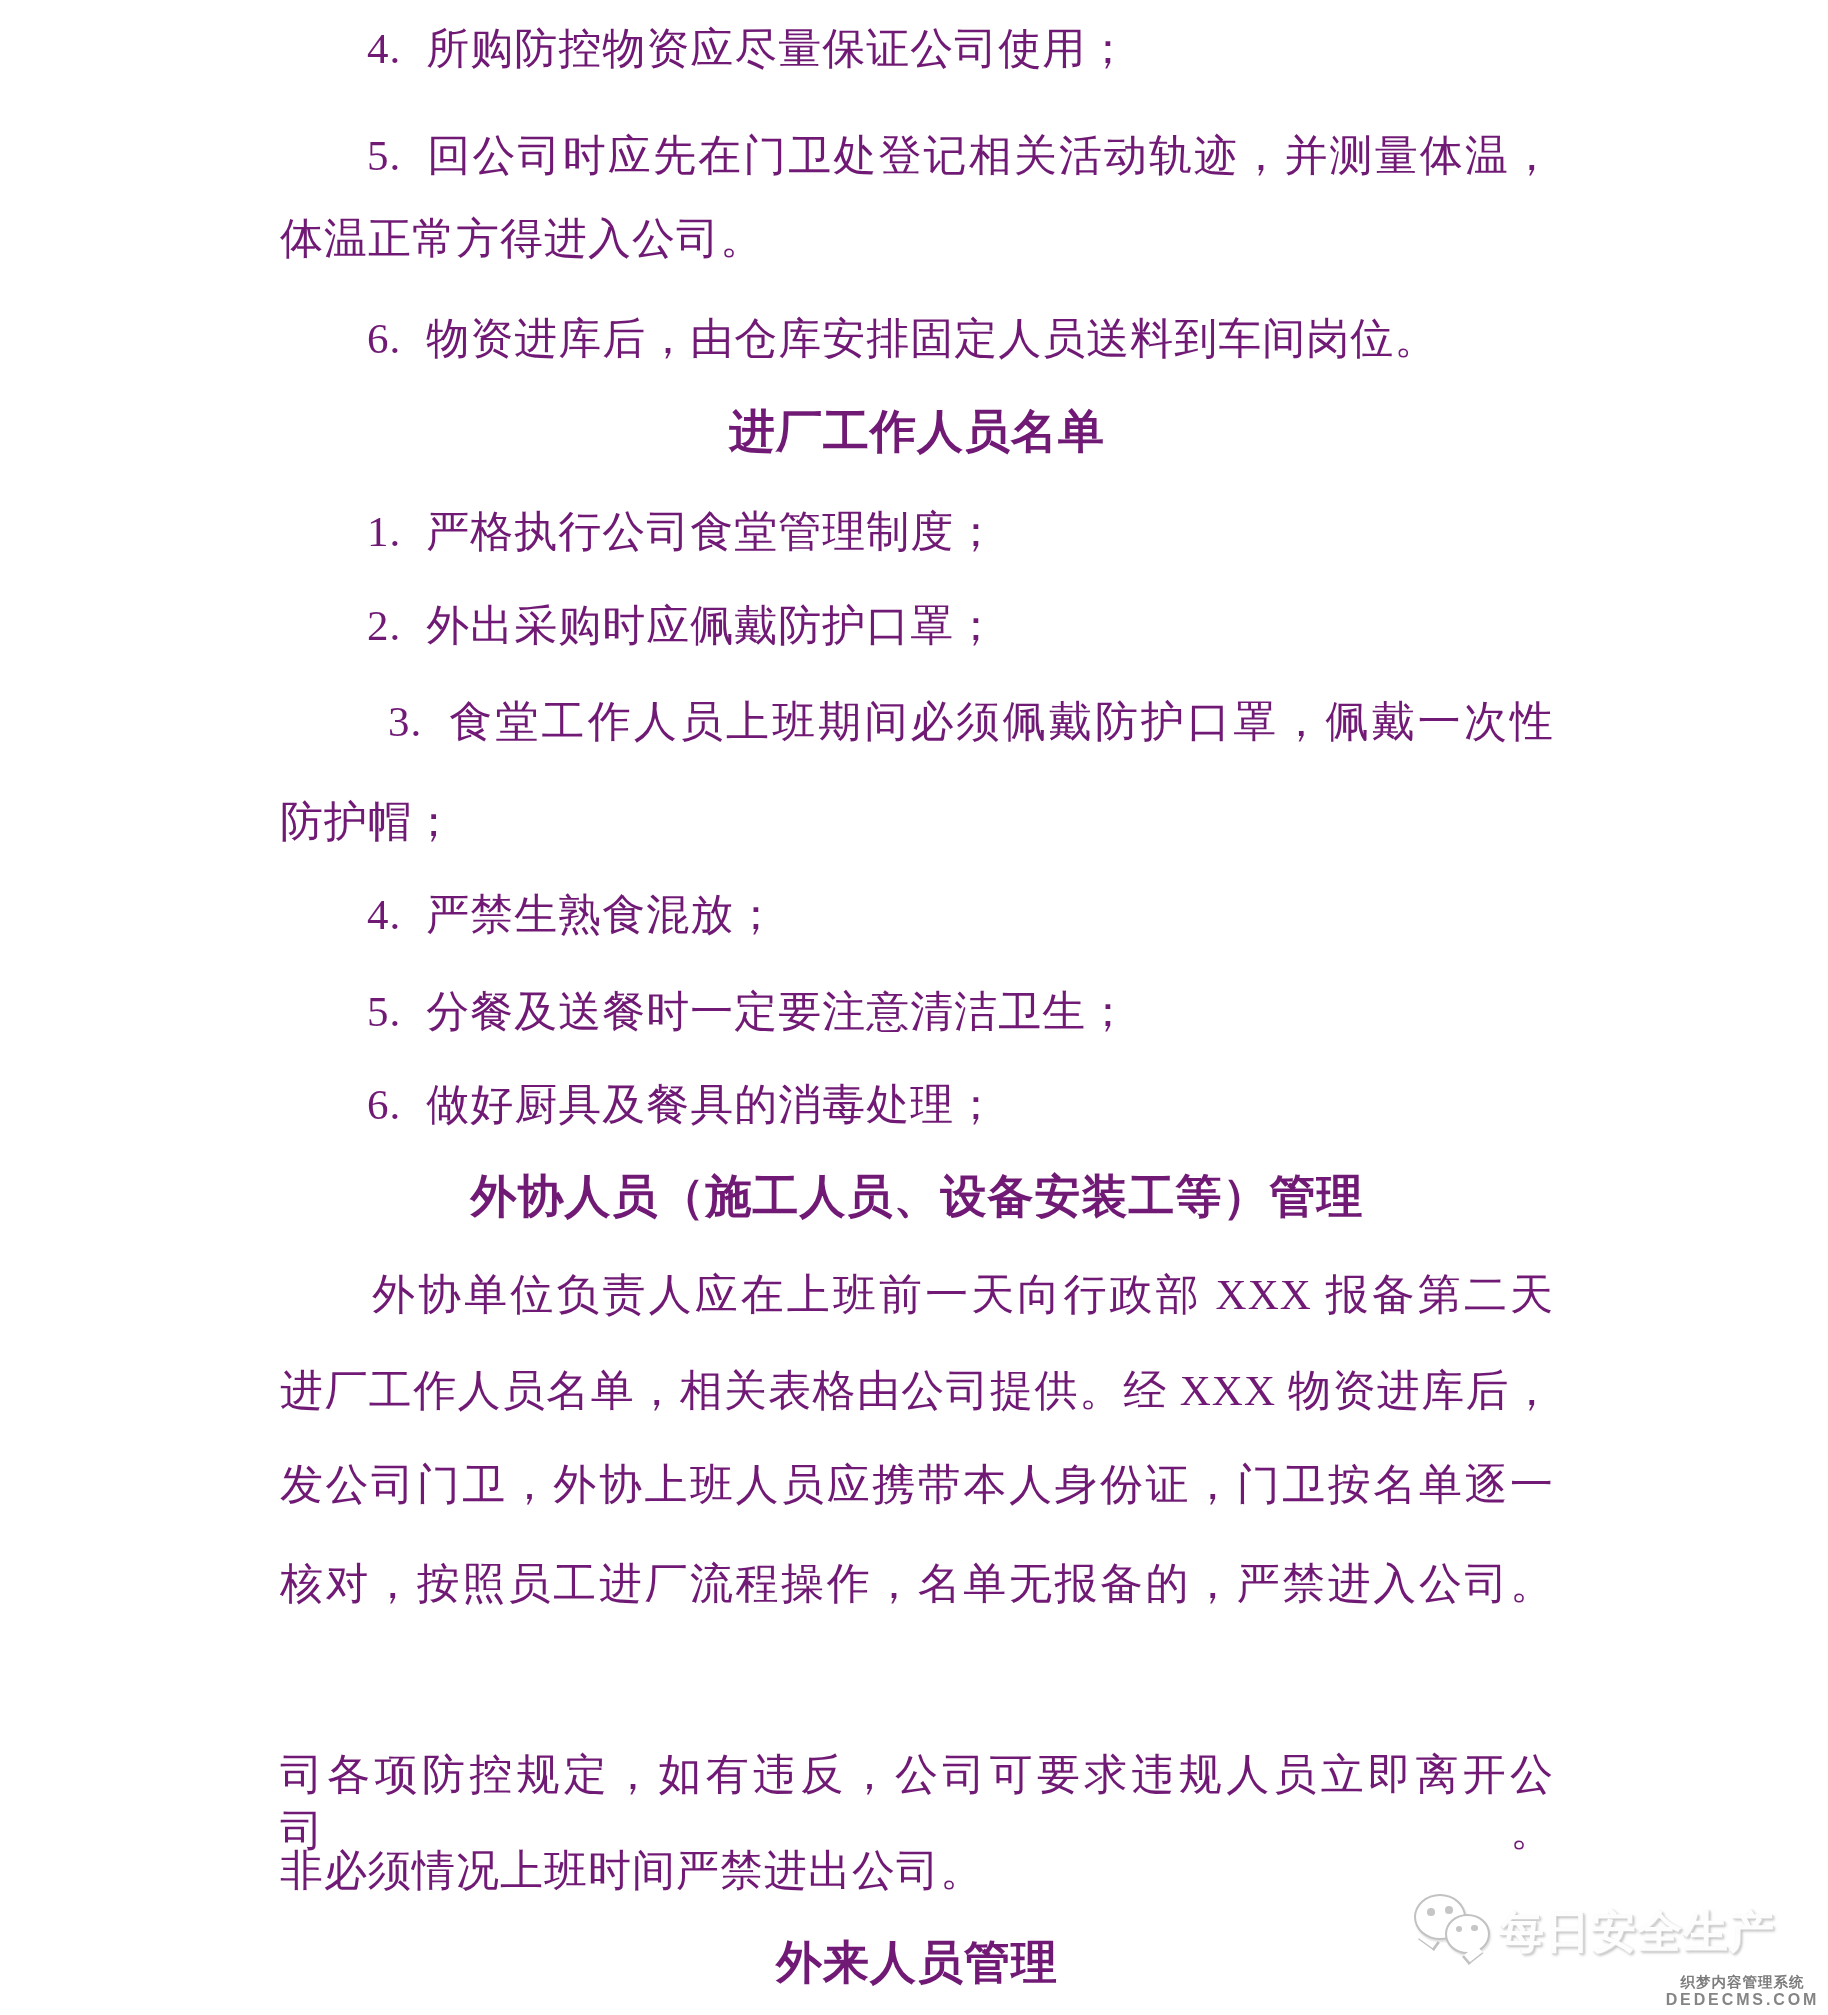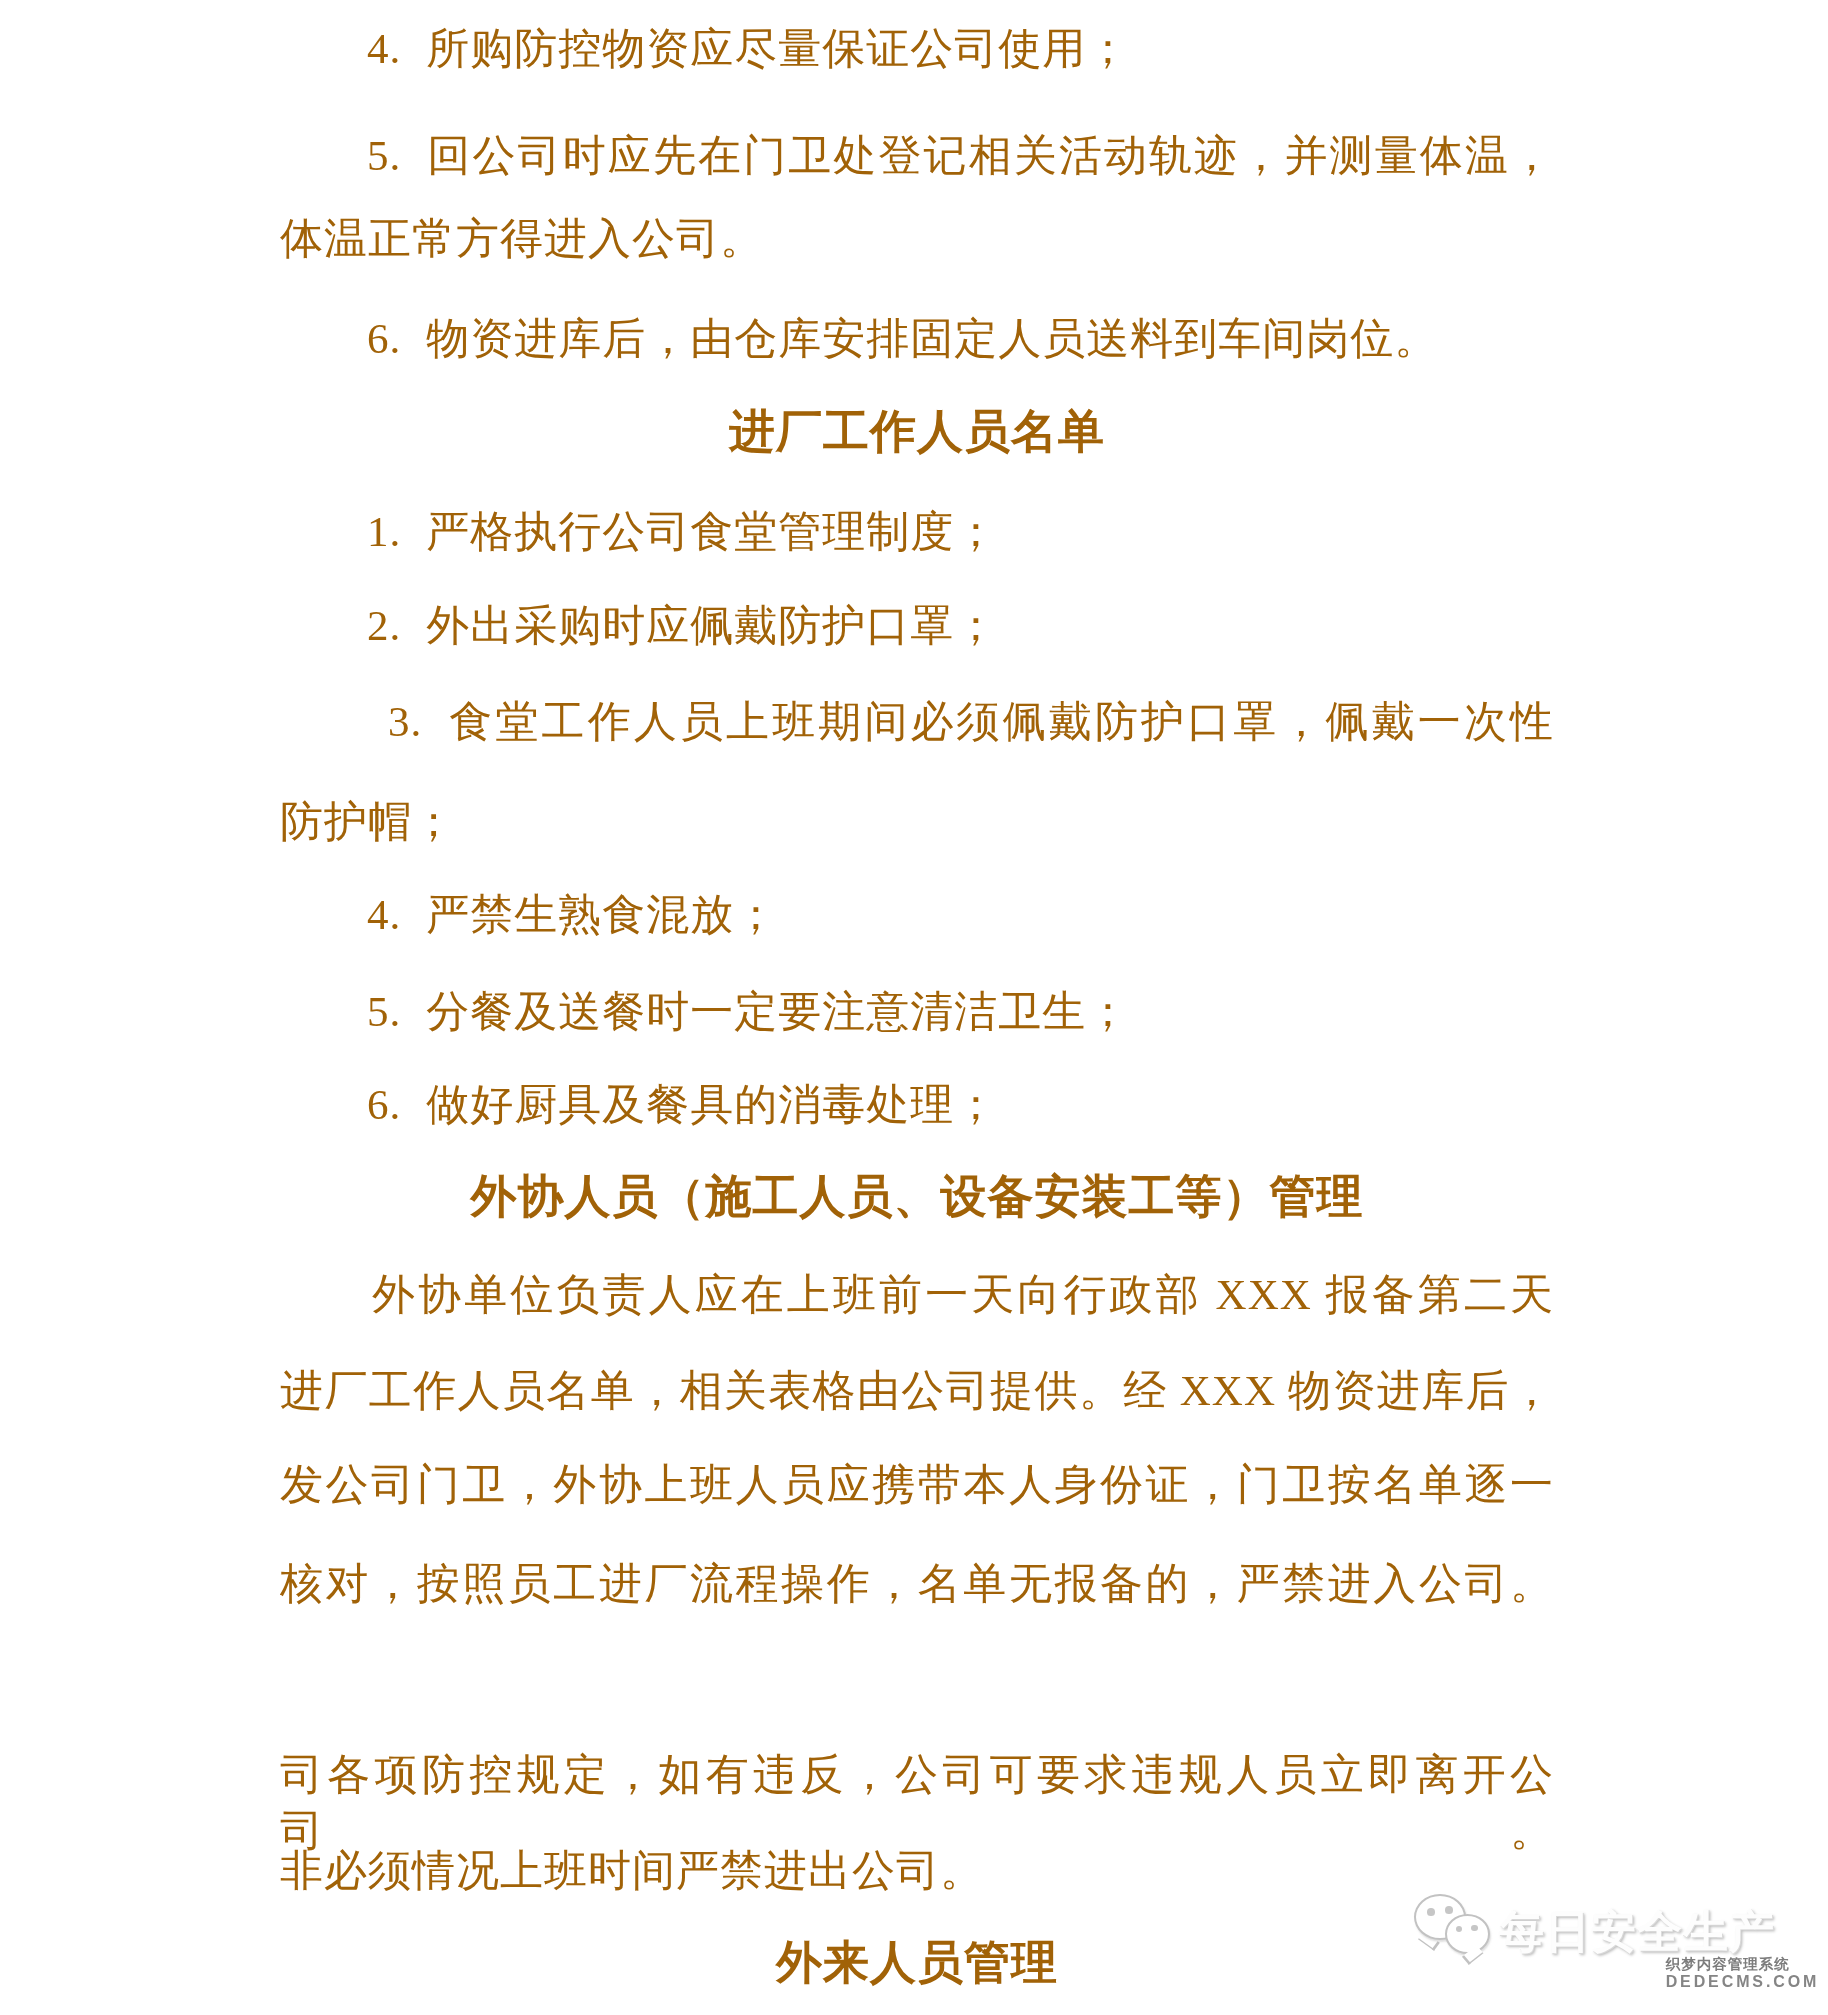--- a/index.html
+++ b/index.html
@@ -13,21 +13,21 @@
   }
   .doc{position:absolute;inset:0;}
   .line{
     position:absolute;
     left:280px;
     width:1274px;
     font-size:43px;
     line-height:56px;
     letter-spacing:1px;
     white-space:nowrap;
-    color:#a16207;
+    color:#701a75;
   }
   .line.just{
     white-space:normal;
     text-align:justify;
     text-align-last:justify;
   }
   .li{padding-left:87px;box-sizing:border-box;}
   .li-deep{padding-left:108px;box-sizing:border-box;}
   .num{display:inline-block;margin-right:25px;}
   .indent{padding-left:92px;box-sizing:border-box;}
@@ -63,22 +63,22 @@
   .bubble.small .eye.l{left:8.7px;top:9.7px;width:6.8px;height:6.8px;}
   .bubble.small .eye.r{left:24px;top:8.7px;width:6.8px;height:6.8px;}
   .tail{
     position:absolute;width:11.6px;height:11.6px;background:#fff;
     border-right:2.9px solid #c2c2c2;border-bottom:2.9px solid #c2c2c2;
   }
   .tail.big{left:11.6px;top:46px;transform:skewX(35deg) rotate(55deg);}
   .tail.small{left:56px;top:60px;transform:skewX(-30deg) rotate(35deg);z-index:3;}
   
   .cms{
-    position:absolute;right:9.7px;bottom:24px;
-    text-align:left;line-height:1.15;
+    position:absolute;right:9.7px;bottom:6px;
+    text-align:center;line-height:1.15;
     font-family:"Liberation Sans","DejaVu Sans",sans-serif;
     font-weight:bold;
     margin-left:32px;
   }
   .cms .c1{
     font-size:14.5px;color:#7d7d7d;letter-spacing:1px;
     text-shadow:1px 0 #fff,-1px 0 #fff,0 1px #fff,0 -1px #fff;
   }
   .cms .c2{
     font-size:16px;color:#858585;letter-spacing:2.9px;

